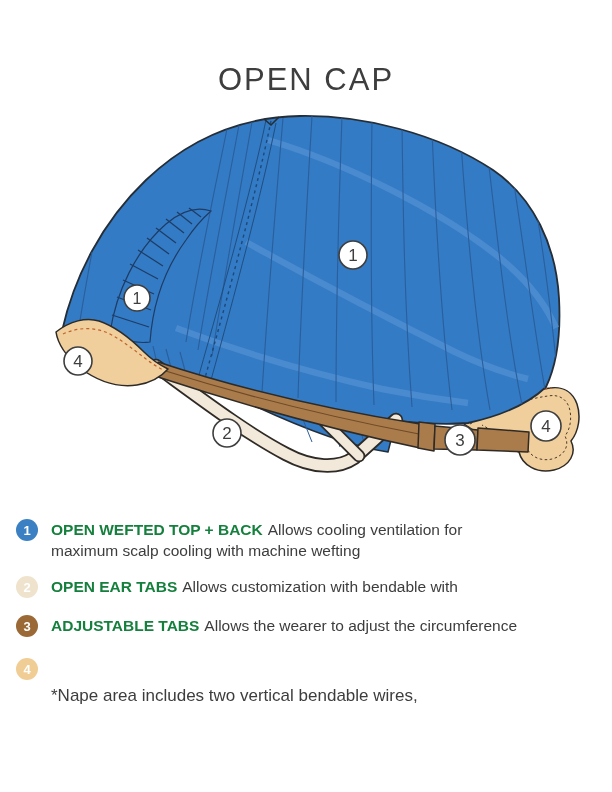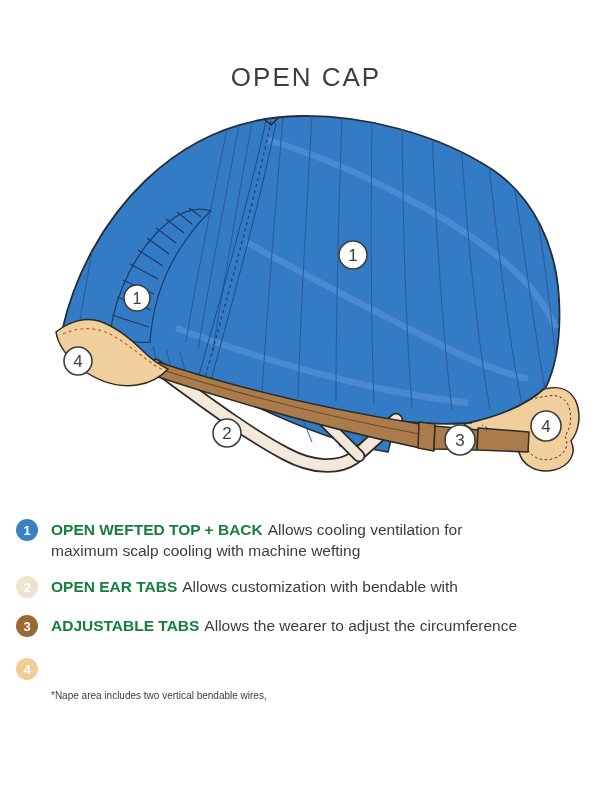--- a/index.html
+++ b/index.html
@@ -2,34 +2,34 @@
 <html><head>
 <meta charset="utf-8">
 <style>
   html,body{margin:0;padding:0;background:#ffffff;}
   .page{
     position:relative;width:612px;height:792px;background:#ffffff;overflow:hidden;
     font-family:"Liberation Sans","DejaVu Sans",sans-serif;color:#3C3C3C;
   }
   .title{
     position:absolute;top:62px;left:0;width:612px;text-align:center;
-    font-size:26px;letter-spacing:2px;font-weight:400;color:#3E3E3E;
+    font-size:31px;letter-spacing:2px;font-weight:400;color:#3E3E3E;
   }
   .diagram{position:absolute;top:0;left:0;}
   svg text{font-family:"Liberation Sans","DejaVu Sans",sans-serif;}
   .legend{position:absolute;top:519px;left:16px;width:586px;}
   .row{display:flex;align-items:flex-start;}
   .row .badge{flex:0 0 22px;margin-top:0;}
   .row .txt{margin-left:13px;font-size:15.5px;line-height:21px;color:#3D3D3D;max-width:545px;}
   .row .txt .b{font-weight:700;color:#15803d;margin-right:0.32em;}
   .mb1{margin-bottom:15px;}
   .mb2{margin-bottom:17px;}
   .mb3{margin-bottom:21px;}
   .mb4{margin-bottom:2px;}
-  .footnote{margin-left:35px;margin-top:5px;font-size:10px;line-height:22px;color:#3D3D3D;}
+  .footnote{margin-left:35px;margin-top:5px;font-size:17px;line-height:22px;color:#3D3D3D;}
   .footnote .fl2{padding-left:5px;}
 </style>
 </head>
 <body>
 
 <div class="page">
 
   <div class="title">OPEN CAP</div>
 
   <svg class="diagram" width="612" height="500" viewBox="0 0 612 500" xmlns="http://www.w3.org/2000/svg">

